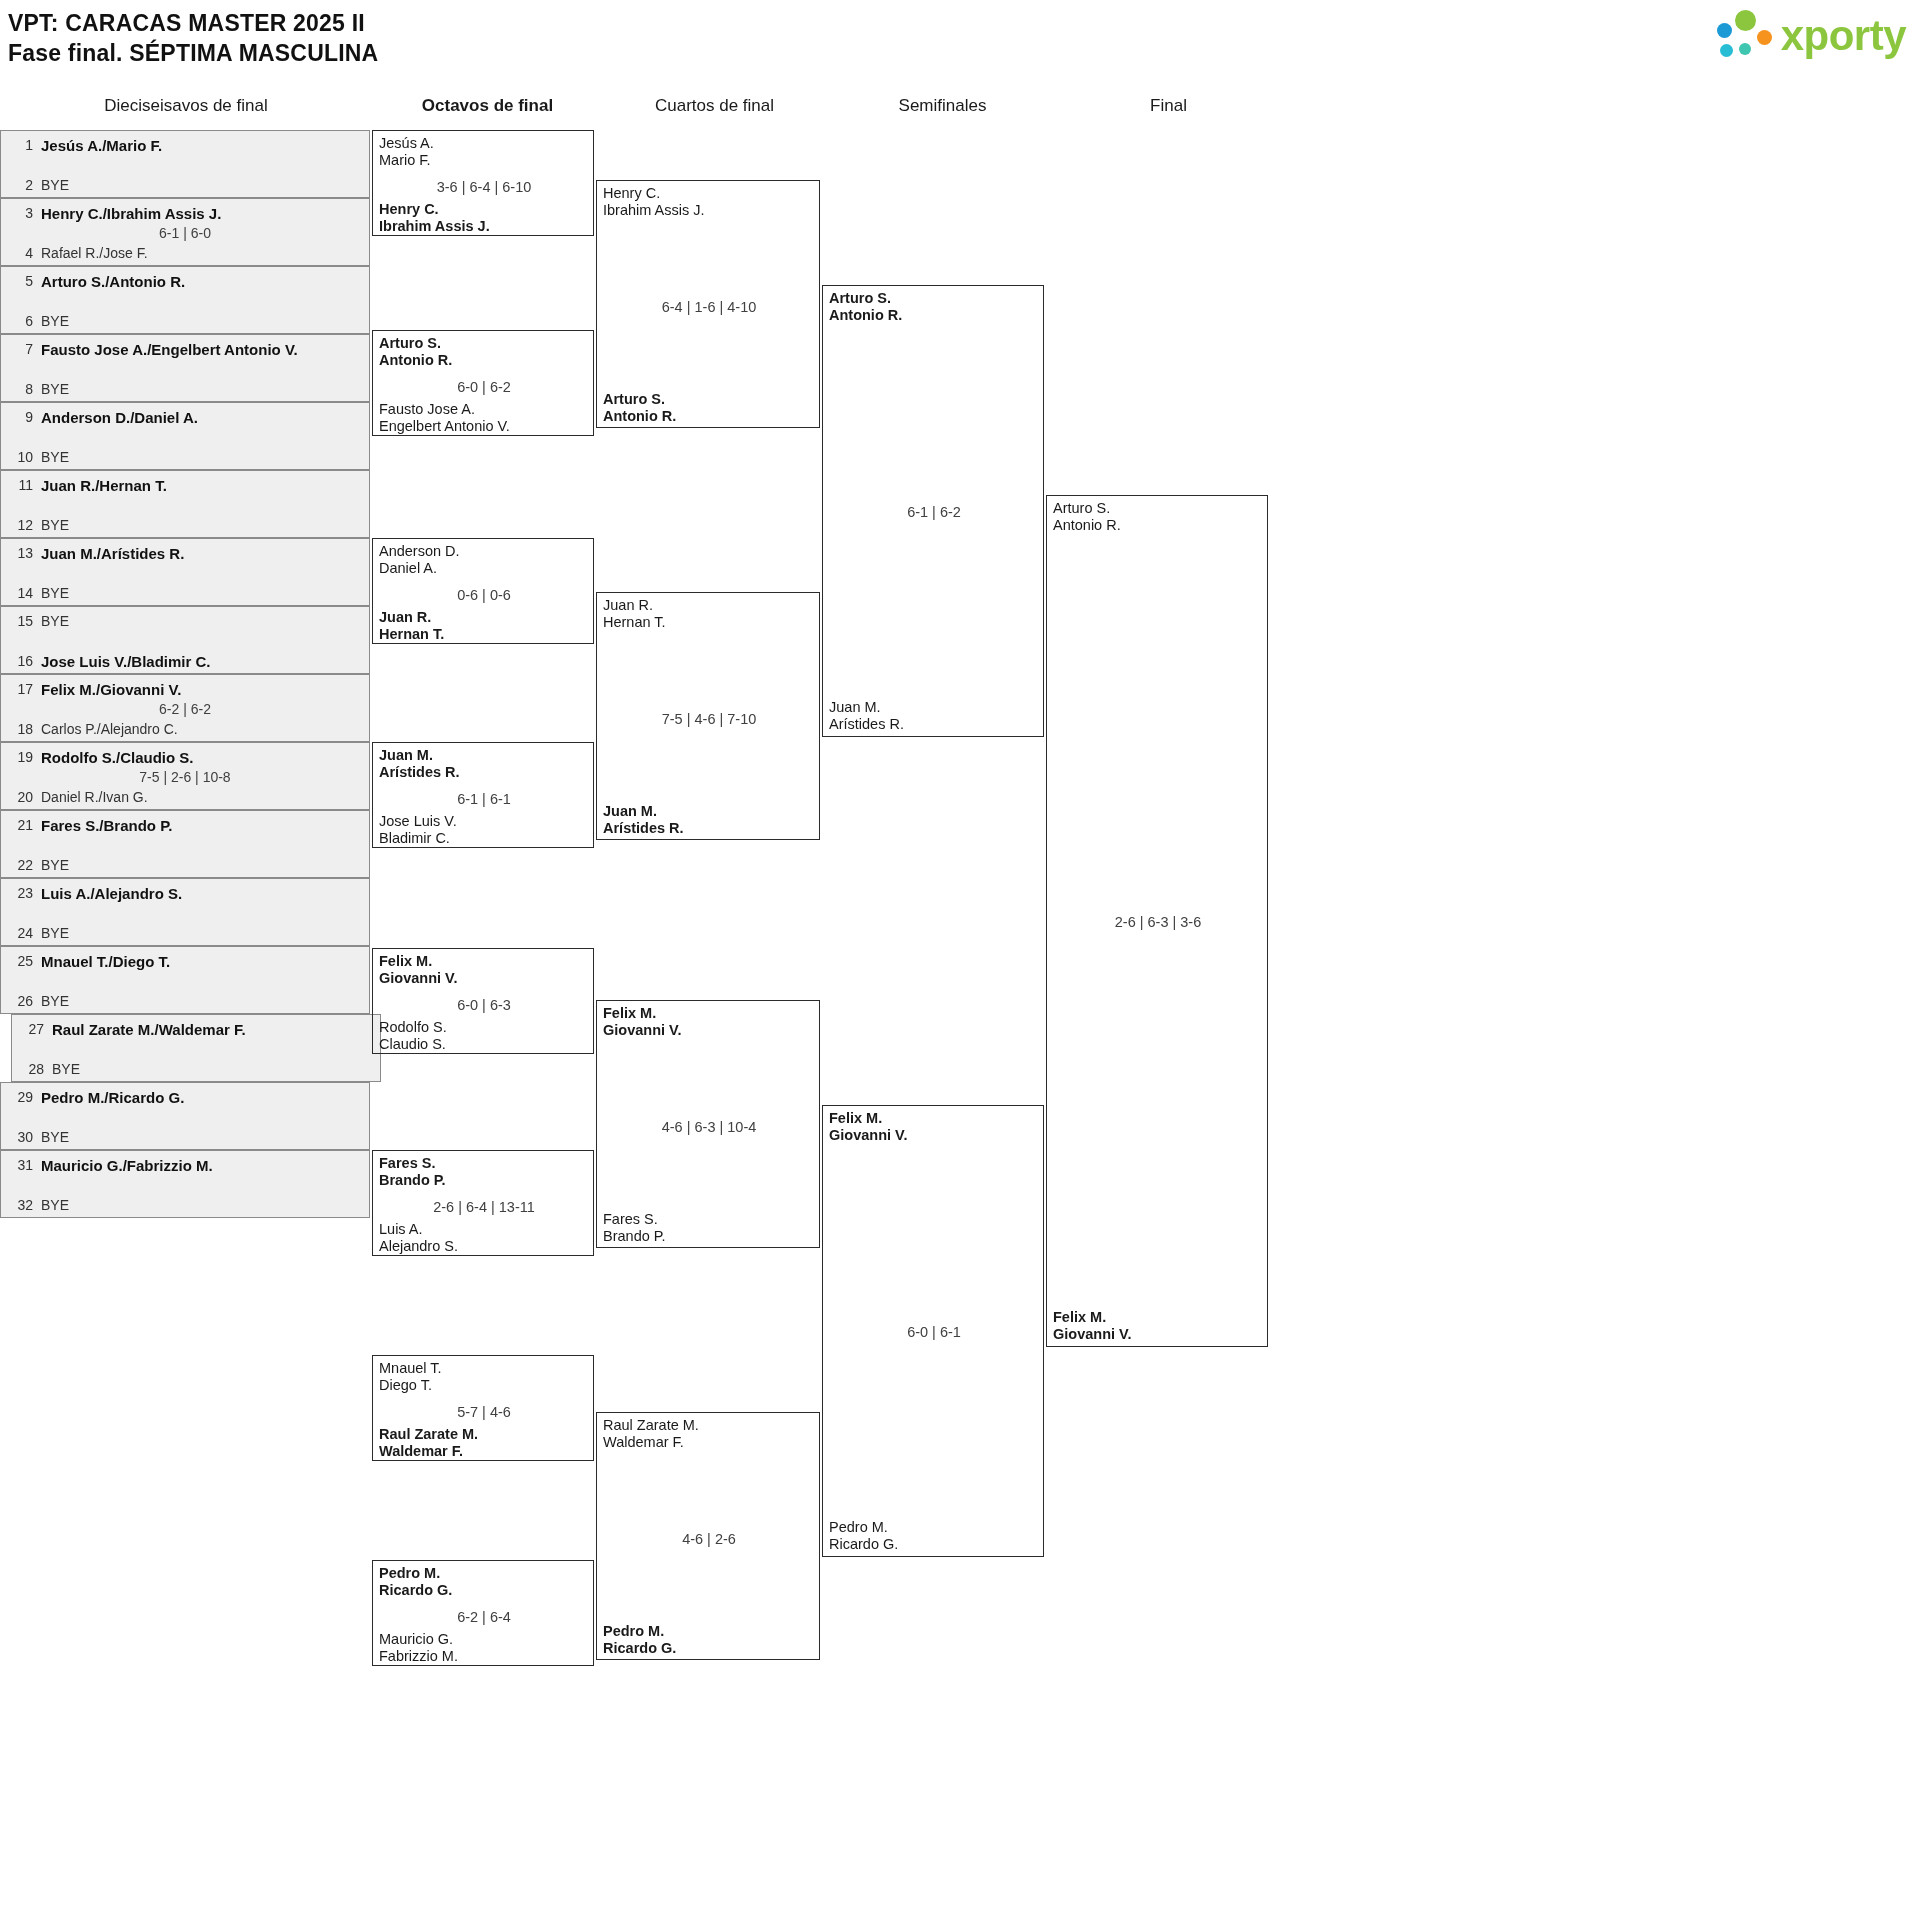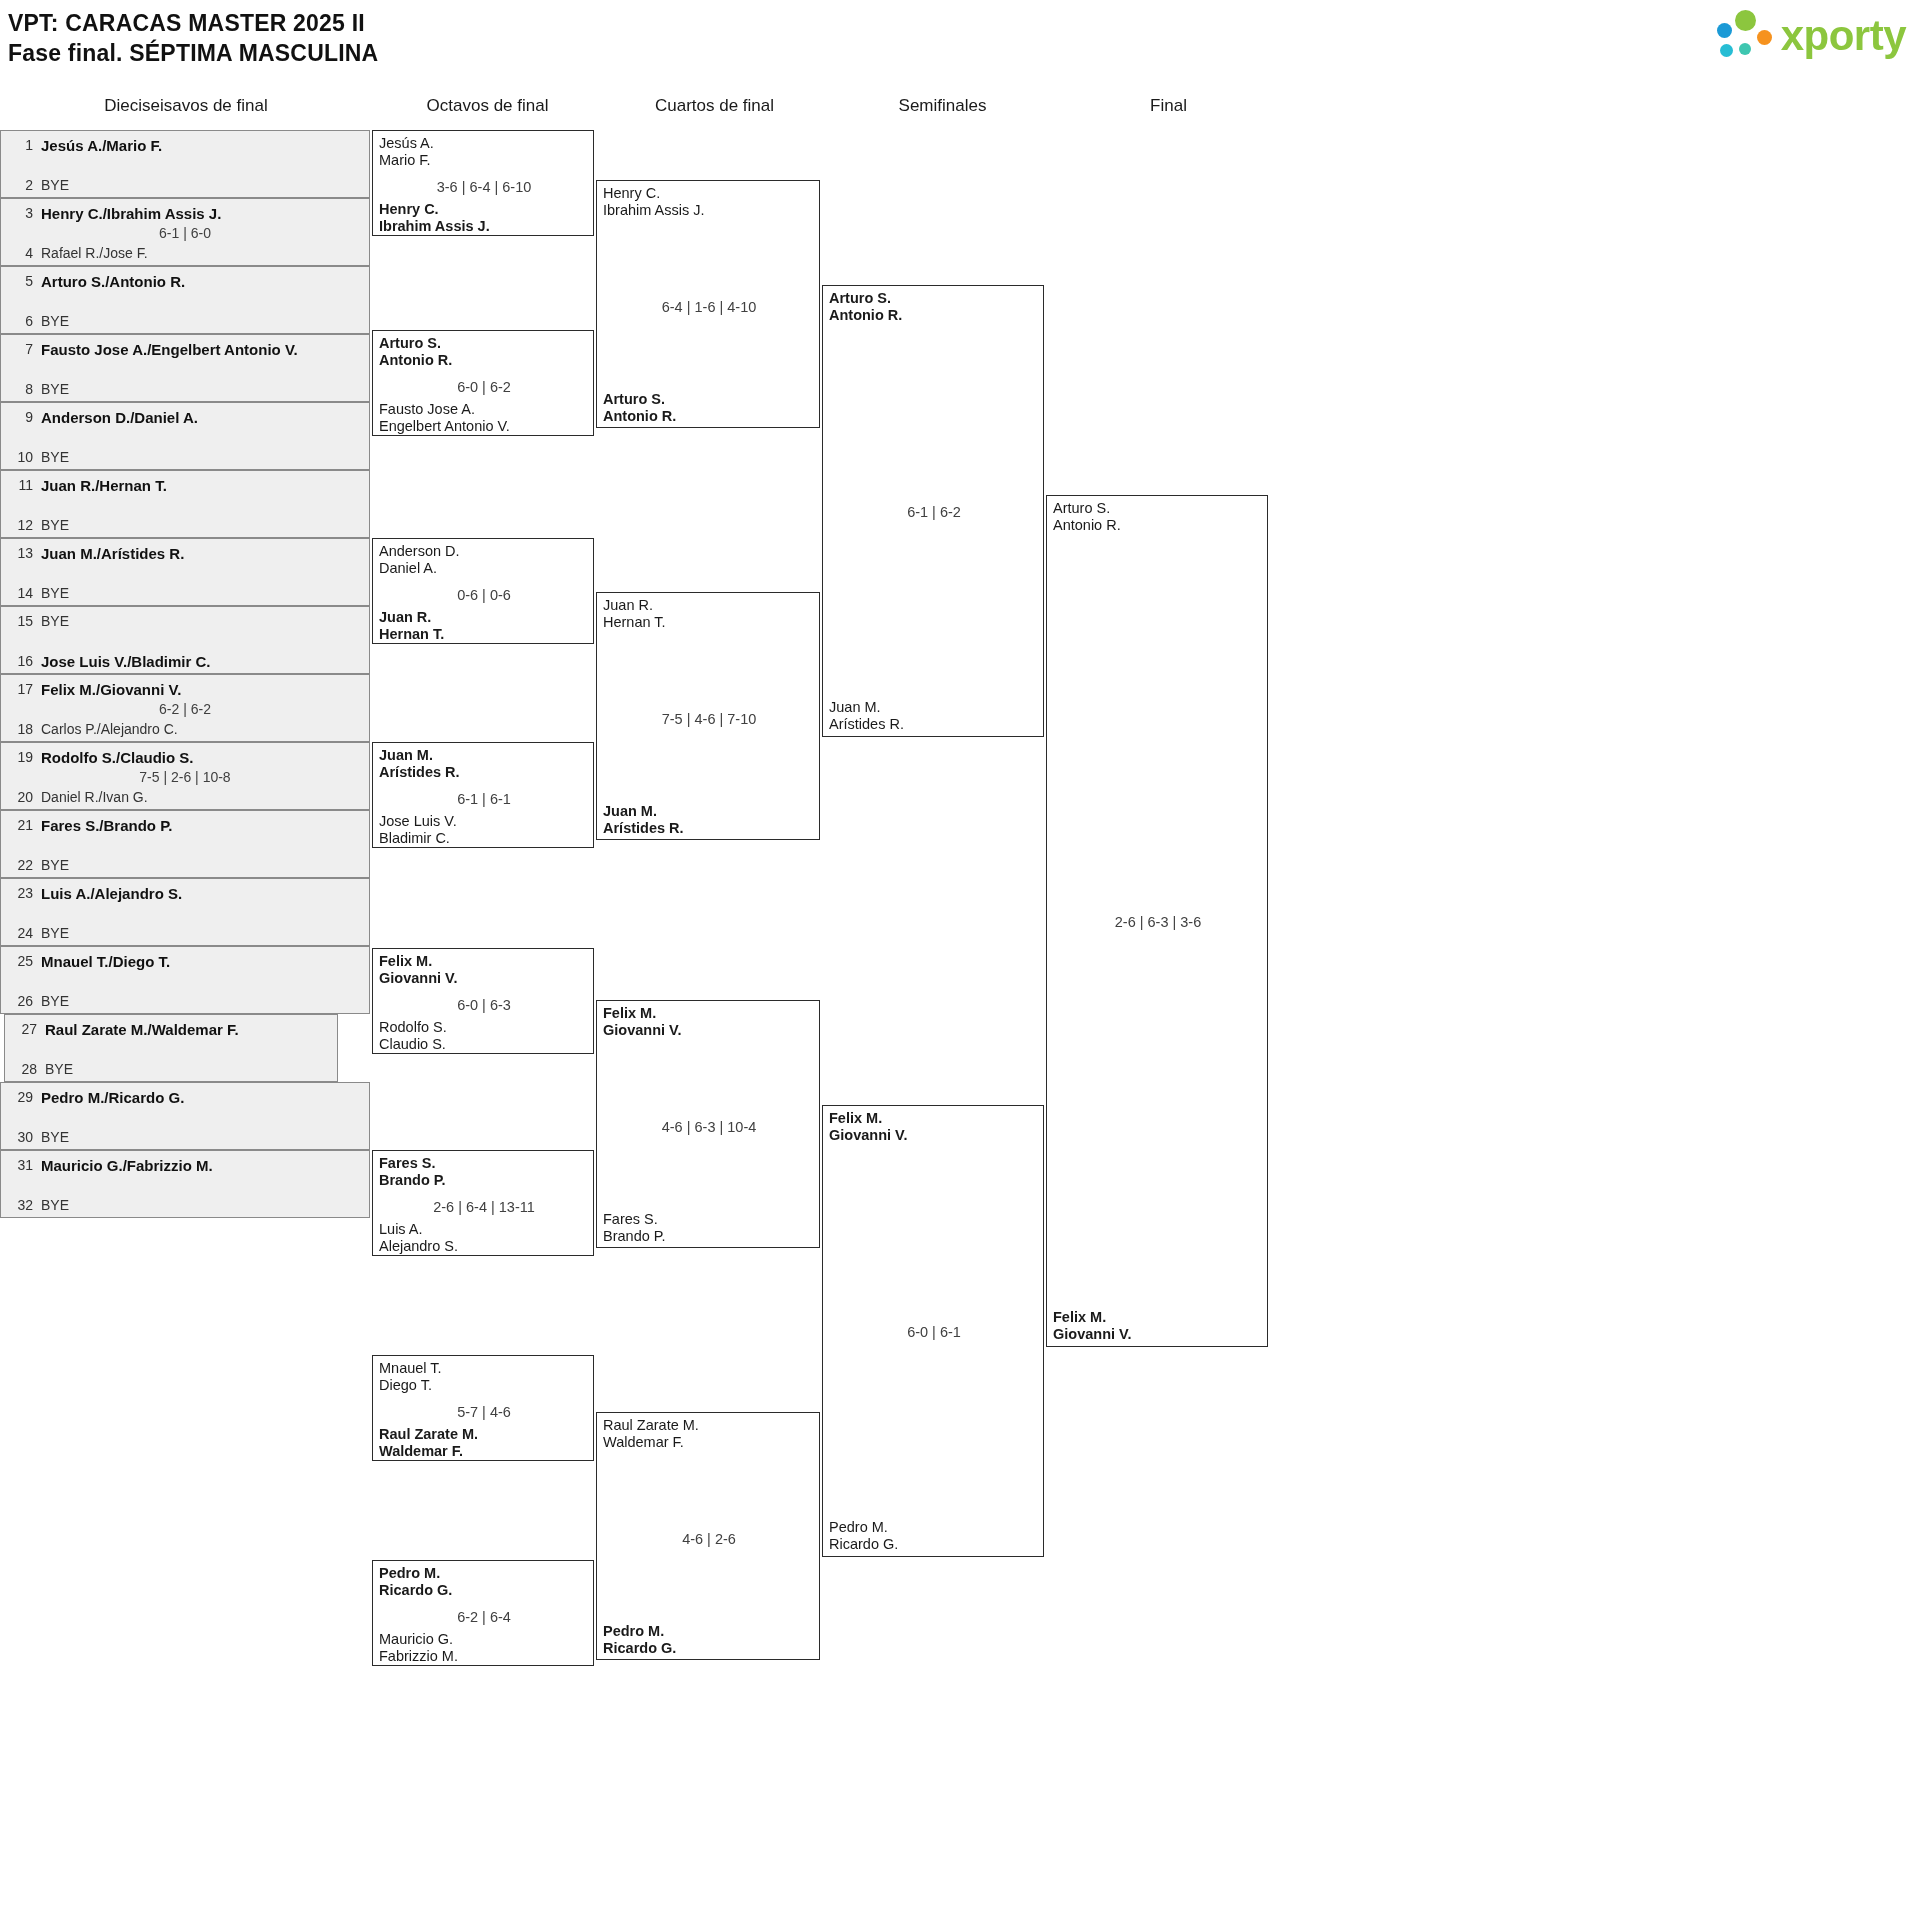--- a/index.html
+++ b/index.html
@@ -160,21 +160,21 @@
         <i class="dot-blue"></i>
         <i class="dot-orange"></i>
         <i class="dot-cyan"></i>
         <i class="dot-teal"></i>
     </span>
     <span id="logo-text">xporty</span>
   </div>
 </div>
 
 <div class="round-head" style="left:0px;   top:96px; width:372px;">Dieciseisavos de final</div>
-<div class="round-head" style="left:375px; top:96px; width:225px;">Octavos de final</div>
+<div class="round-head" style="left:375px; top:96px; width:225px;font-weight:bold;">Octavos de final</div>
 <div class="round-head" style="left:602px; top:96px; width:225px;">Cuartos de final</div>
 <div class="round-head" style="left:830px; top:96px; width:225px;">Semifinales</div>
 <div class="round-head" style="left:1056px;top:96px; width:225px;">Final</div>
 
 <div class="slot r1-cell" style="left:0px; top:130px; width:370px; height:68px;">
   <div class="r1-top">
       <span class="seedno">1</span>
       <span class="pname bold">Jesús A./Mario F.</span>
     </div>
   <div class="r1-score" style="top:24px;"></div>
@@ -321,21 +321,21 @@
       <span class="seedno">25</span>
       <span class="pname bold">Mnauel T./Diego T.</span>
     </div>
   <div class="r1-score" style="top:26px;"></div>
   <div class="r1-bot" style="top:40px;">
       <span class="seedno">26</span>
       <span class="pname bye">BYE</span>
     </div>
 </div>
 
-<div class="slot r1-cell" style="left:4px; top:1014px; width:334px; height:68px;">
+<div class="slot r1-cell" style="left:11px; top:1014px; width:370px; height:68px;">
   <div class="r1-top">
       <span class="seedno">27</span>
       <span class="pname bold">Raul Zarate M./Waldemar F.</span>
     </div>
   <div class="r1-score" style="top:26px;"></div>
   <div class="r1-bot" style="top:40px;">
       <span class="seedno">28</span>
       <span class="pname bye">BYE</span>
     </div>
 </div>

